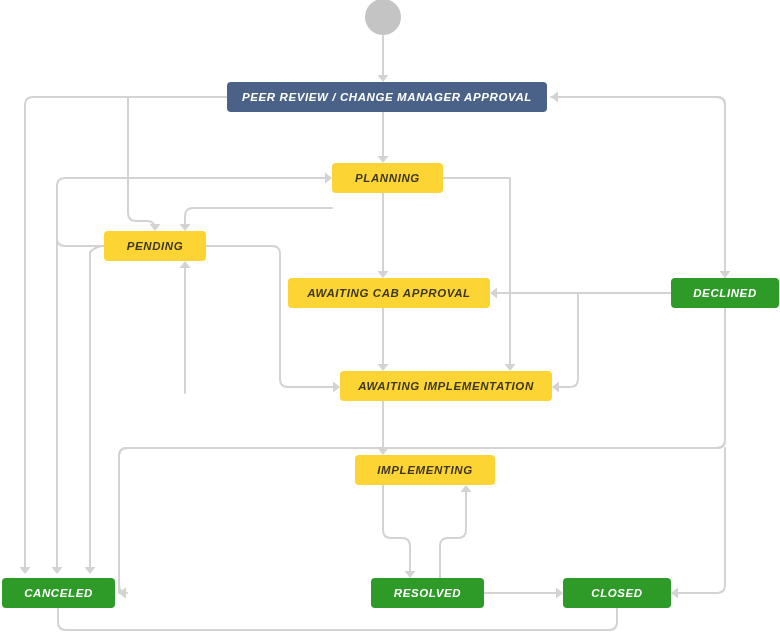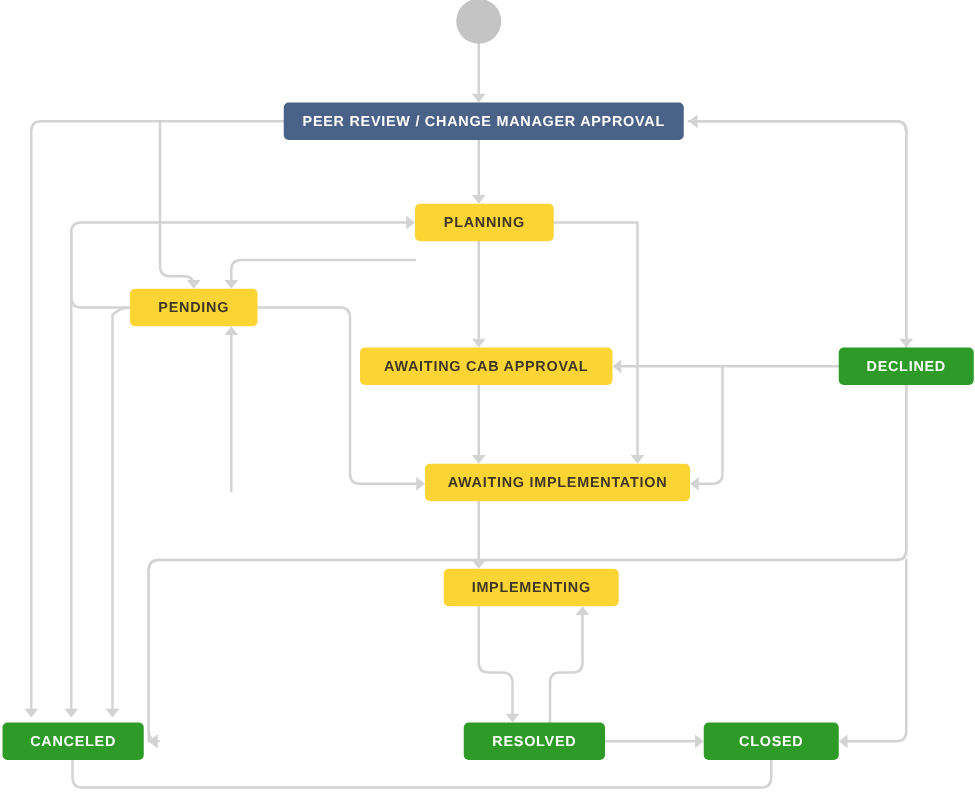--- a/index.html
+++ b/index.html
@@ -10,20 +10,21 @@
   body {
     width: 780px;
     height: 635px;
     font-family: "Liberation Sans", sans-serif;
     overflow: hidden;
   }
   #diagram-root {
     position: relative;
     width: 704px;
     height: 635px;
+    font-style: italic;
   }
   svg#flow {
     display: block;
     width: 780px;
     height: 635px;
   }
   .edge {
     fill: none;
     stroke: #d3d3d3;
     stroke-width: 2;

